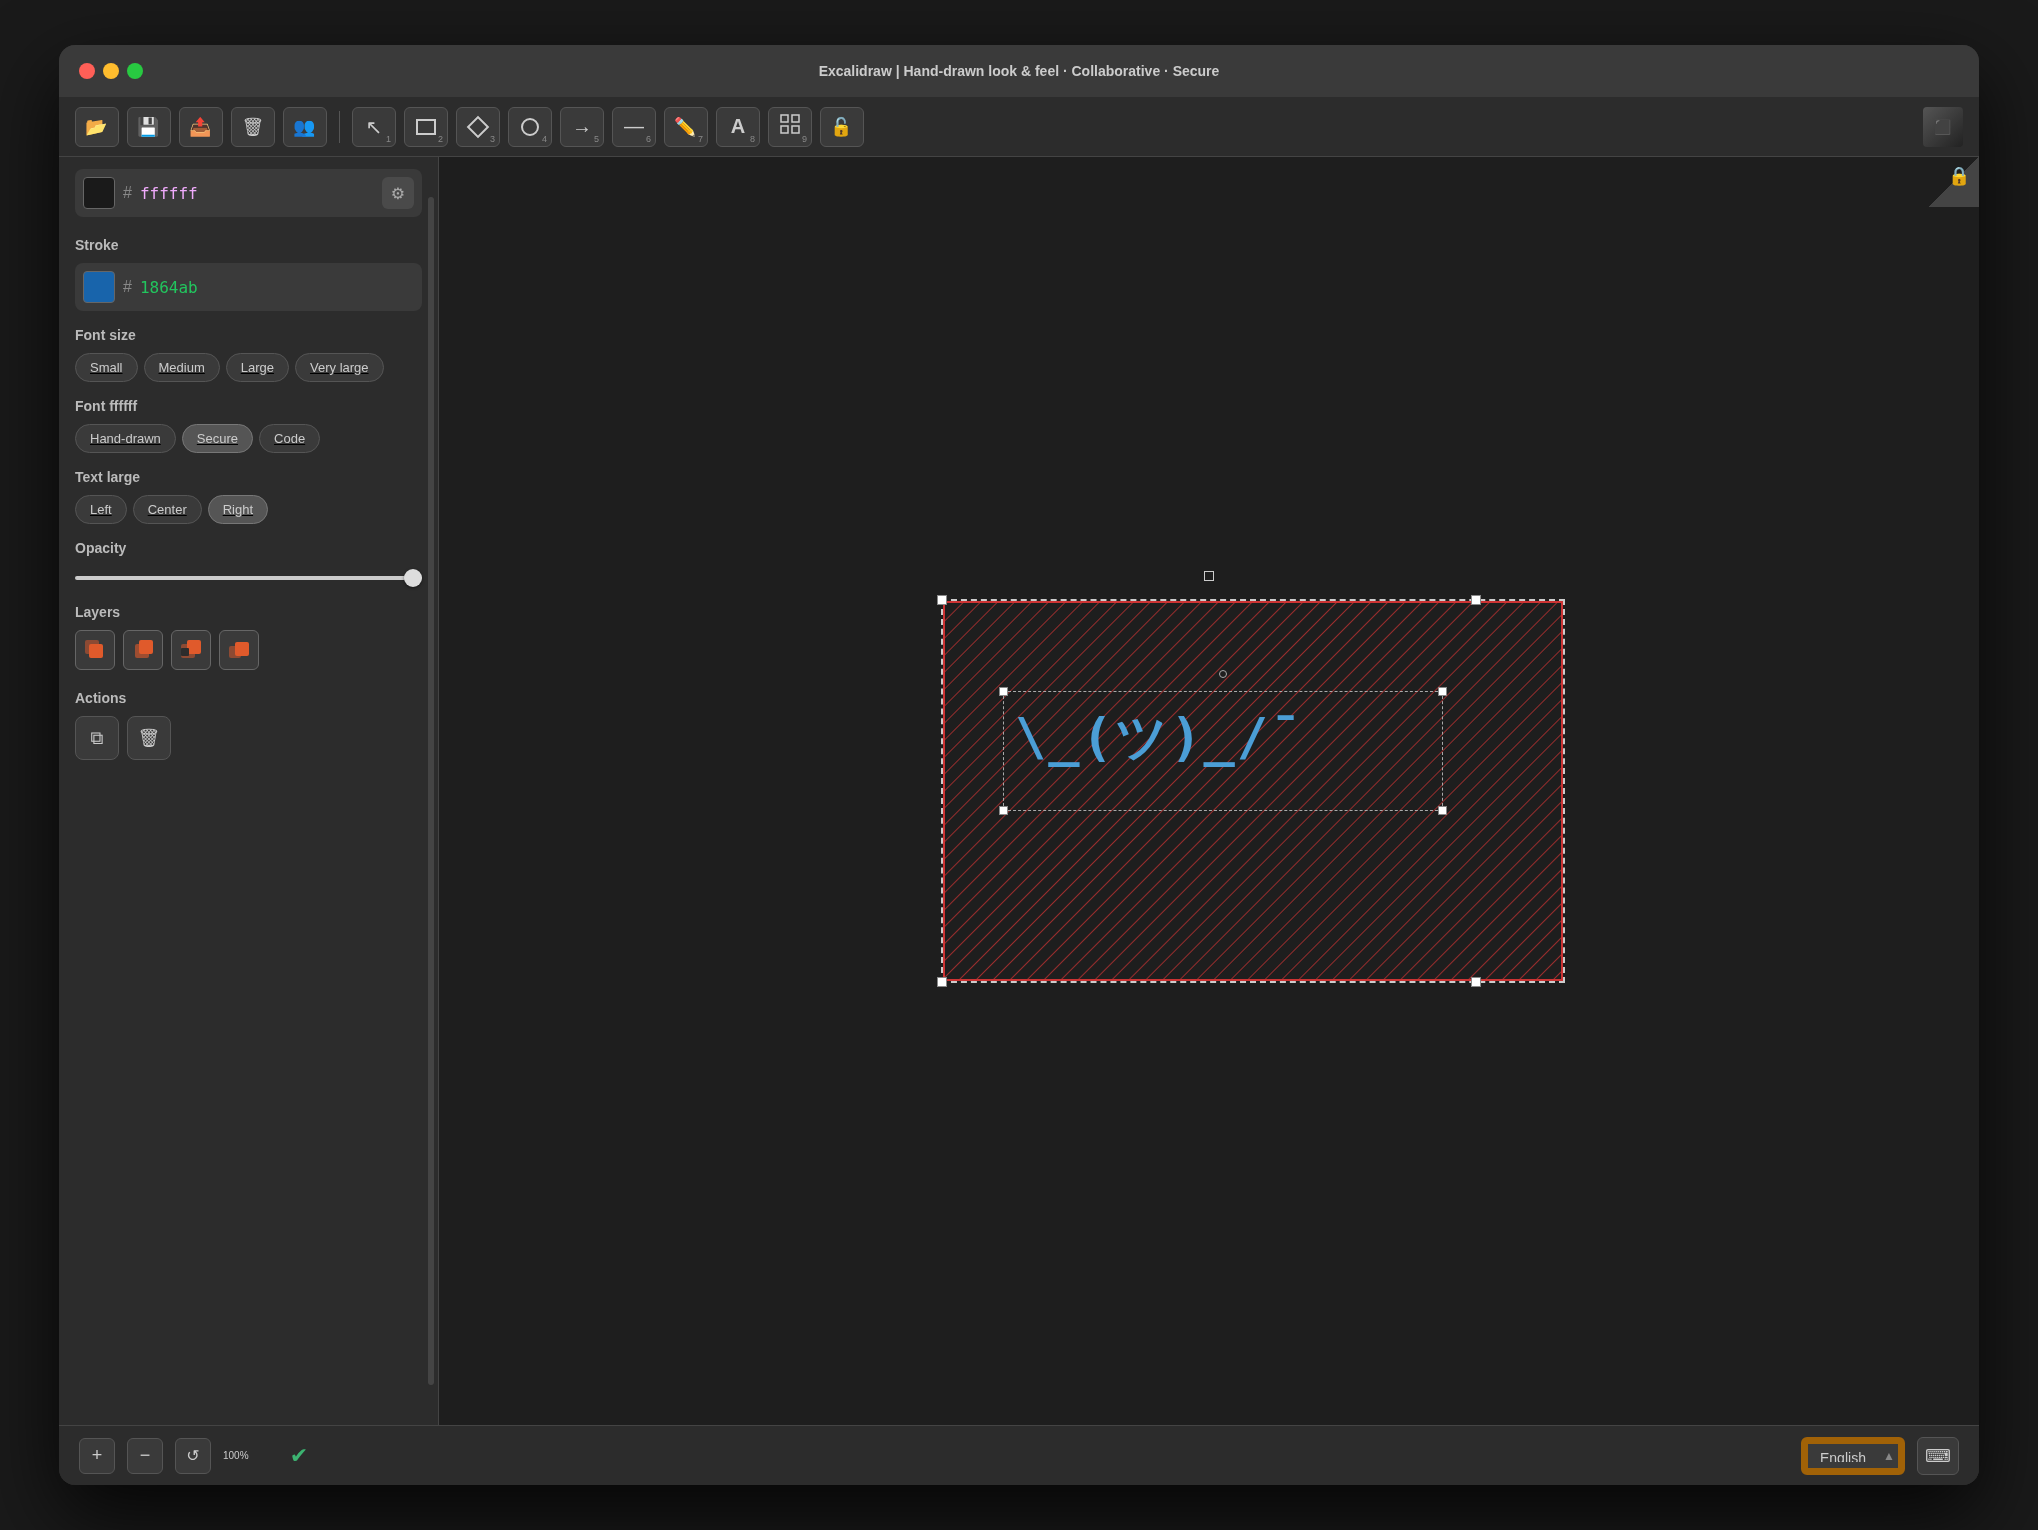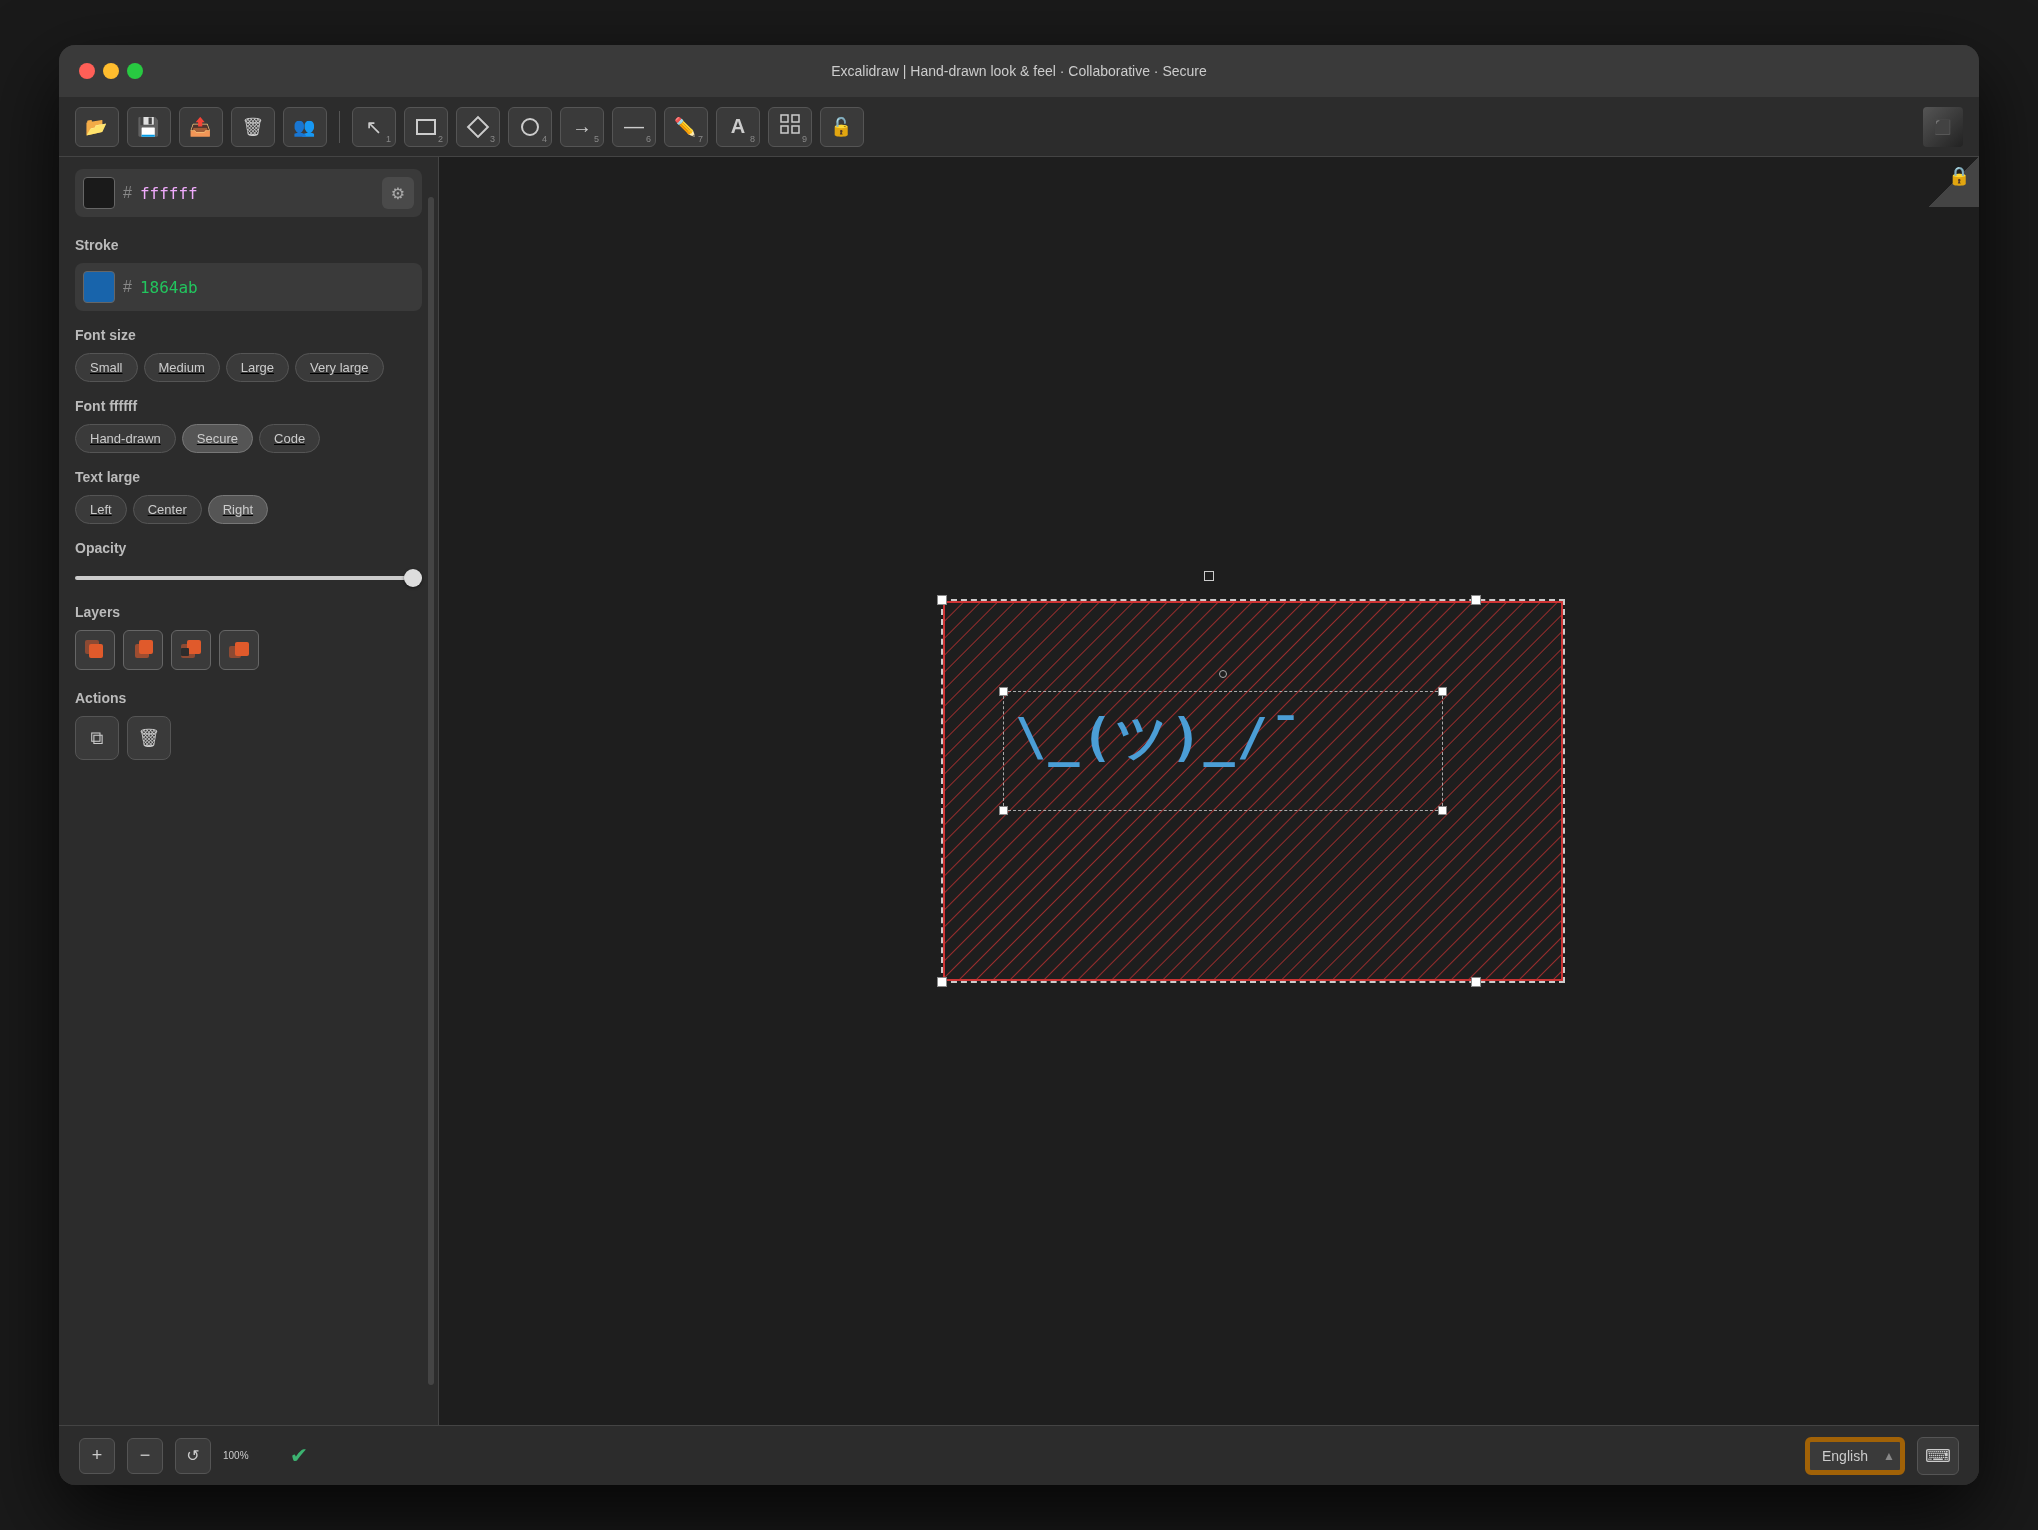--- a/index.html
+++ b/index.html
@@ -41,21 +41,21 @@
       width: 16px;
       height: 16px;
       border-radius: 50%;
     }
     .tl-red { background: #ff5f57; }
     .tl-yellow { background: #ffbd2e; }
     .tl-green { background: #28c941; }
     .title-text {
       color: #ccc;
       font-size: 14px;
-      font-weight: 400;
+      font-weight: 700;
     }
     .toolbar {
       background: #2c2c2c;
       height: 60px;
       border-bottom: 1px solid #444;
       display: flex;
       align-items: center;
       padding: 0 16px;
       gap: 8px;
       flex-shrink: 0;
@@ -377,21 +377,21 @@
       display: flex;
       align-items: center;
       justify-content: center;
       cursor: pointer;
       color: #3cb371;
       font-size: 22px;
     }
     .bottom-spacer { flex: 1; }
     .language-select {
       background: #3a3a3a;
-      border: 5px solid #a16207;
+      border: 7px solid #a16207;
       border-radius: 6px;
       color: #ccc;
       font-size: 14px;
       padding: 6px 32px 6px 12px;
       cursor: pointer;
       appearance: none;
       -webkit-appearance: none;
       position: relative;
       height: 38px;
     }

